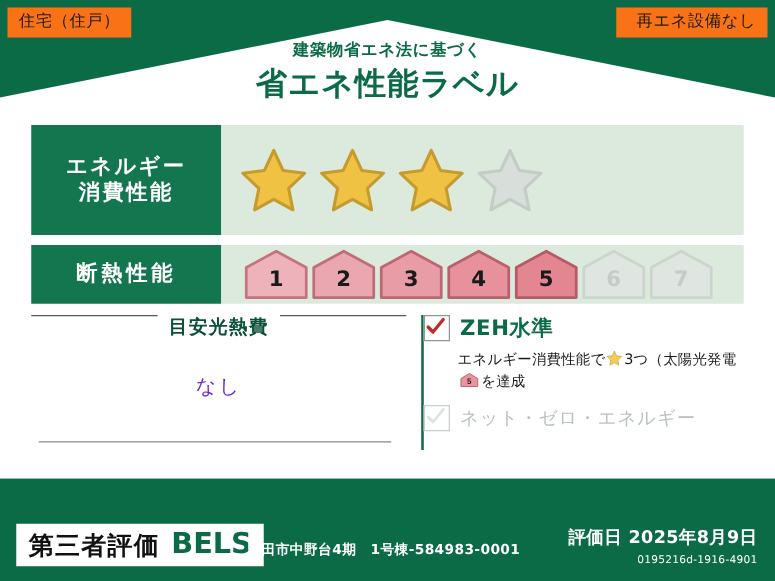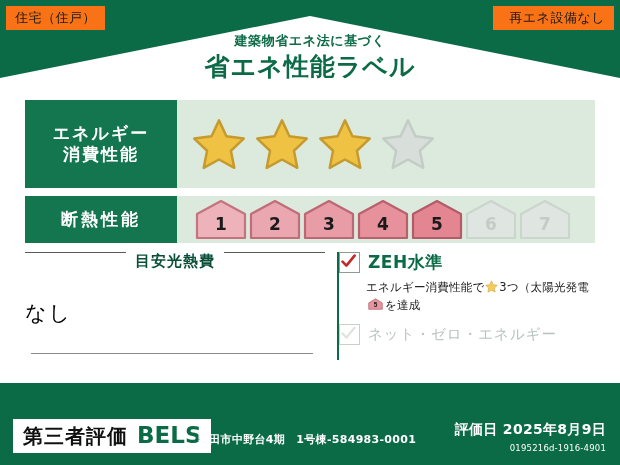--- a/index.html
+++ b/index.html
@@ -106,22 +106,22 @@
   }
 
   .cost-head{
     display:flex;align-items:flex-start;gap:9px;margin-top:2px;
   }
   .cost-head .rule{flex:1;height:1px;background:#5a5a5a;}
   .cost-head .txt{
     color:#0b4f39;font-weight:bold;font-size:15px;letter-spacing:1px;white-space:nowrap;
   }
   .cost-value{
-    margin-top:28px;
-    font-size:21px;color:#000000;letter-spacing:2px;
+    text-align:center;margin-top:28px;
+    font-size:16px;color:#6d28d9;letter-spacing:2px;
   }
   .cost-rule-bottom{
     position:absolute;left:6px;top:103px;width:282px;height:1px;background:#8a8a8a;
   }
 
   
   .zeh-head{display:flex;align-items:center;gap:8px;margin-top:1px;}
   .chk{
     width:19px;height:19px;flex:none;position:relative;
     border:1px solid #8f9a93;background:#fff;

